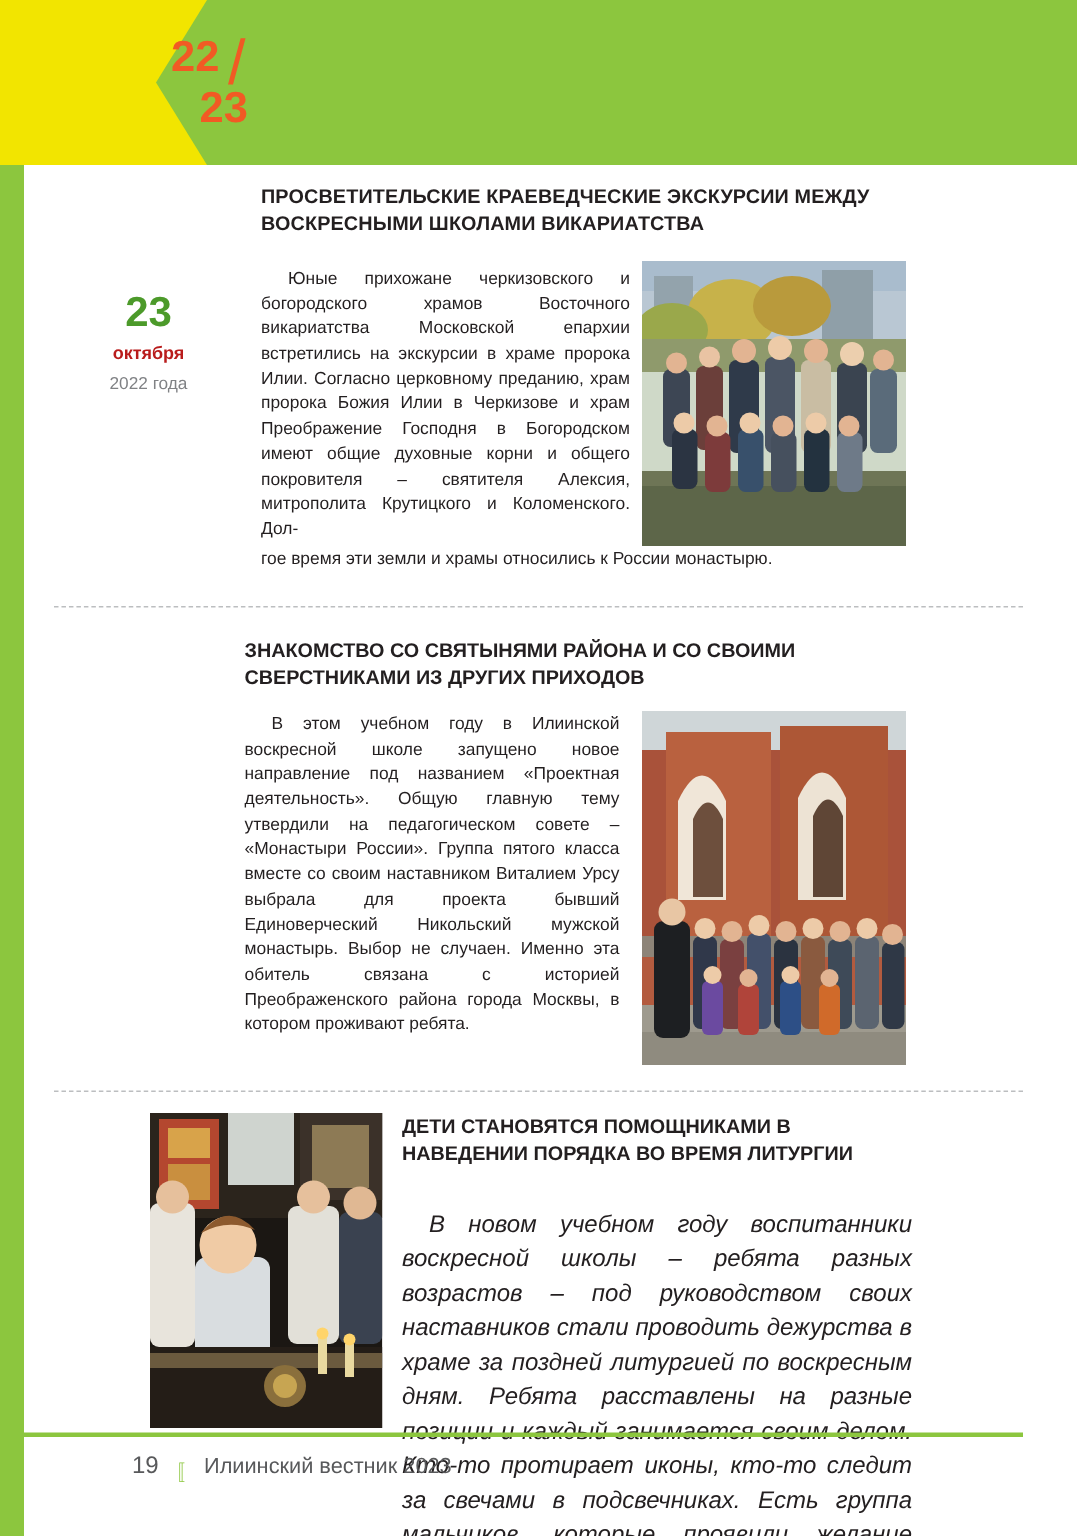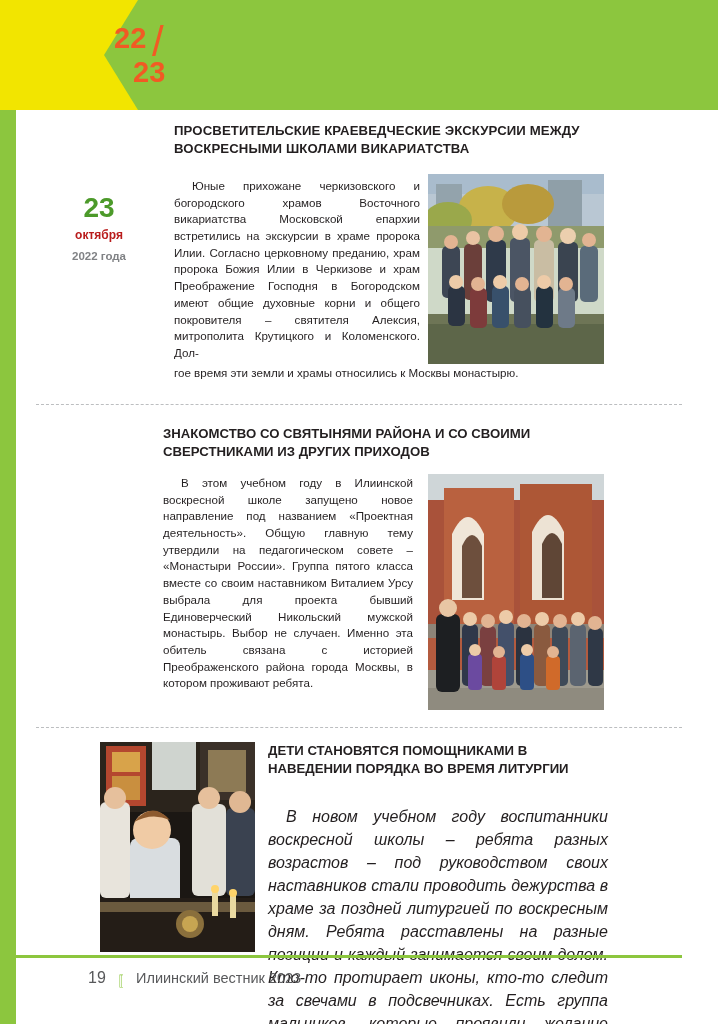--- a/index.html
+++ b/index.html
@@ -135,21 +135,21 @@
   }
   .date-month {
     margin-top: 6px;
     font-size: 12px;
     font-weight: bold;
     color: #b91c1c;
   }
   .date-year {
     margin-top: 8px;
     font-size: 11.5px;
-    font-weight: bold;
+    font-weight: normal;
     color: #808285;
   }
 
   .sec1-text {
     position: absolute;
     left: 174px;
     top: 68px;
     width: 246px;
     font-size: 11.6px;
     line-height: 1.44;
@@ -297,21 +297,21 @@
 
   <div class="sec1-heading">ПРОСВЕТИТЕЛЬСКИЕ КРАЕВЕДЧЕСКИЕ ЭКСКУРСИИ МЕЖДУ ВОСКРЕСНЫМИ ШКОЛАМИ ВИКАРИАТСТВА</div>
 
   <div class="date-block">
     <div class="date-day">23</div>
     <div class="date-month">октября</div>
     <div class="date-year">2022 года</div>
   </div>
 
   <div class="sec1-text">Юные прихожане черкизовского и богородского храмов Восточного викариатства Московской епархии встретились на экскурсии в храме пророка Илии. Согласно церковному преданию, храм пророка Божия Илии в Черкизове и храм Преображение Господня в Богородском имеют общие духовные корни и общего покровителя – святителя Алексия, митрополита Крутицкого и Коломенского. Дол-</div>
-  <div class="sec1-text-wide">гое время эти земли и храмы относились к Москвы монастырю.</div>
+  <div class="sec1-text-wide">гое время эти земли и храмы относились к России монастырю.</div>
 
   <div class="photo1">
     <svg class="photo-frame" viewBox="0 0 176 190" preserveAspectRatio="none">
       <rect x="0" y="0" width="176" height="190" fill="#cfd9c8"></rect>
       <rect x="0" y="0" width="176" height="52" fill="#b9c7d3"></rect>
       <rect x="0" y="0" width="176" height="20" fill="#a9bccd"></rect>
       <rect x="8" y="10" width="26" height="44" fill="#93a3ac"></rect>
       <rect x="120" y="6" width="34" height="48" fill="#8f9fa8"></rect>
       <ellipse cx="60" cy="36" rx="30" ry="24" fill="#c7b24a"></ellipse>
       <ellipse cx="100" cy="30" rx="26" ry="20" fill="#b99a3c"></ellipse>

